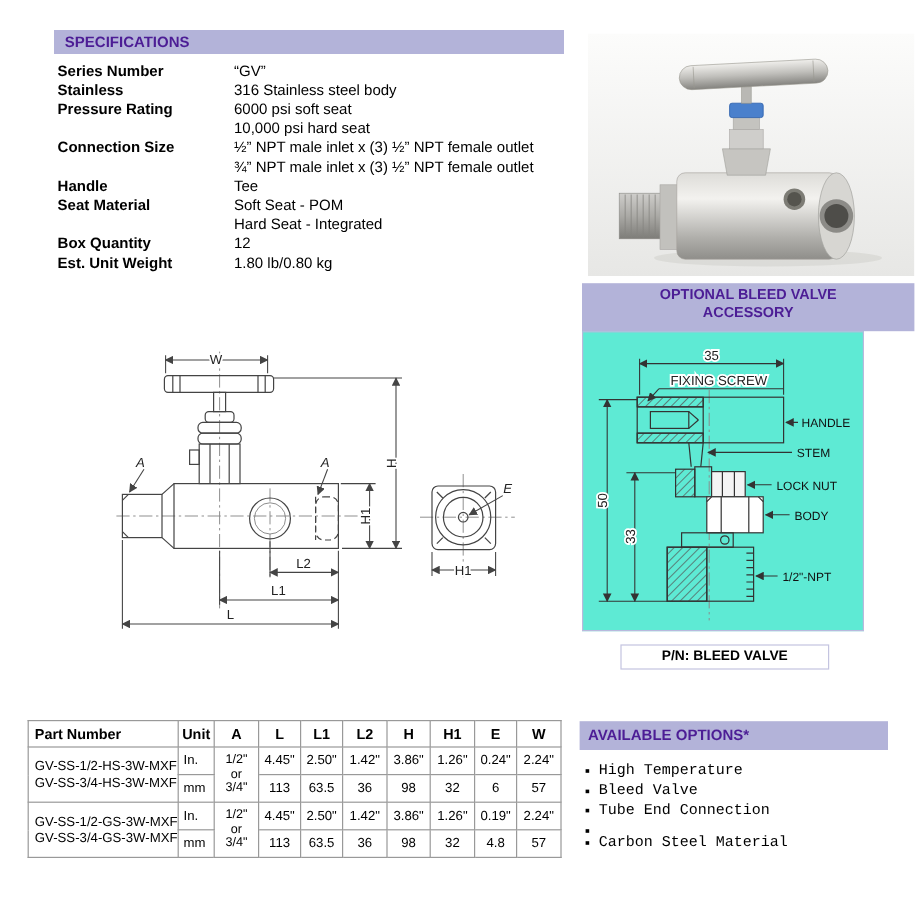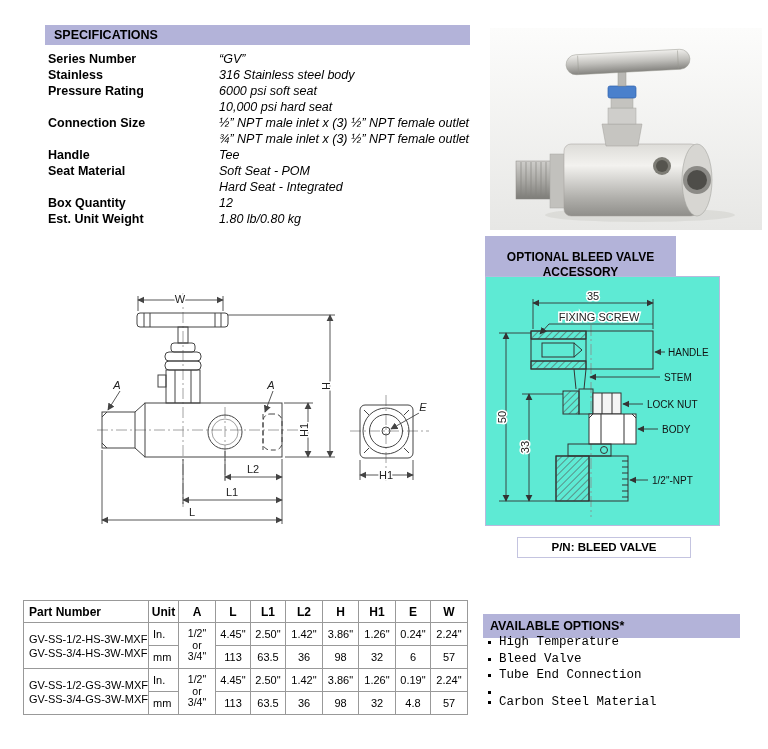--- a/index.html
+++ b/index.html
@@ -1,56 +1,56 @@
 <!DOCTYPE html>
 <html><head>
 <meta charset="utf-8">
 <style>
   html,body{margin:0;padding:0;background:#fff;}
   #page{position:relative;width:768px;height:749px;background:#ffffff;
         font-family:"Liberation Sans",sans-serif;color:#000;overflow:hidden;}
   .abs{position:absolute;}
-  .bar{background:#b3b3d9;font-weight:bold;color:#000000;}
+  .bar{background:#b3b3d9;font-weight:bold;color:#4c1d95;}
 
   #spec-bar{left:45px;top:25px;width:425px;height:20px;line-height:20px;
             padding-left:9px;box-sizing:border-box;font-size:12.5px;}
   #spec-rows{left:48px;top:51px;width:432px;}
-  .spec-row{display:flex;font-size:12.5px;line-height:16px;gap:24px;}
+  .spec-row{display:flex;font-size:12.5px;line-height:16px;}
   .spec-label{width:147px;font-weight:bold;flex:none;}
-  .spec-value{white-space:pre-line;font-style:italic;}
+  .spec-value{white-space:pre-line;}
 
   #photo{left:490px;top:28px;width:272px;height:202px;}
 
   #drawing{left:95px;top:283px;width:380px;height:262px;}
   .dt{font-size:11px;fill:#222;text-anchor:middle;
       paint-order:stroke;stroke:#fff;stroke-width:3px;font-family:"Liberation Sans",sans-serif;}
   .dti{font-style:italic;}
 
-  #bleed-header{left:485px;top:236px;width:191px;height:40px;text-align:center;
-                font-size:12px;line-height:15px;padding-top:14px;box-sizing:border-box;}
+  #bleed-header{left:485px;top:236px;width:277px;height:40px;text-align:center;
+                font-size:12px;line-height:15px;padding-top:2px;box-sizing:border-box;}
   #bleed-box{left:485px;top:276px;width:235px;height:250px;border:1px solid #b9b9dd;
              box-sizing:border-box;background:#5eead4;}
   .bl{font-size:10px;fill:#111;font-family:"Liberation Sans",sans-serif;}
   #pn-box{left:517px;top:537px;width:174px;height:21px;border:1px solid #c4c4e0;
           box-sizing:border-box;text-align:center;font-size:11.5px;font-weight:bold;
           line-height:18px;}
 
   #dim-table{left:23px;top:600px;border-collapse:collapse;table-layout:fixed;
              width:444px;font-size:11px;}
   #dim-table th,#dim-table td{border:1px solid #999;text-align:center;padding:0;}
   #dim-table thead tr{height:22px;}
   #dim-table tbody tr{height:23px;}
   #dim-table th{font-size:12px;}
   #dim-table th.tl{text-align:left;padding-left:5px;}
   #dim-table td.part{text-align:left;padding-left:5px;line-height:14px;white-space:pre-line;}
   #dim-table td.unit{text-align:left;padding-left:4px;}
   #dim-table td.acell{white-space:pre-line;line-height:11.5px;font-size:10.5px;}
 
   #opt-bar{left:483px;top:601px;width:257px;height:24px;line-height:24px;
-           padding-left:7px;box-sizing:border-box;font-size:12.5px;margin-top:13px;}
+           padding-left:7px;box-sizing:border-box;font-size:12.5px;}
   #opt-list{left:487px;top:634px;width:275px;}
   .opt-item{display:flex;align-items:flex-start;font-size:12.5px;line-height:16.5px;font-family:Liberation Mono, monospace;}
   .bullet{width:3px;height:3px;background:#000;margin:7px 8px 0 1px;flex:none;}
 </style>
 </head>
 <body>
 
 <div id="page">
 
   <div id="spec-bar" class="abs bar">SPECIFICATIONS</div>

